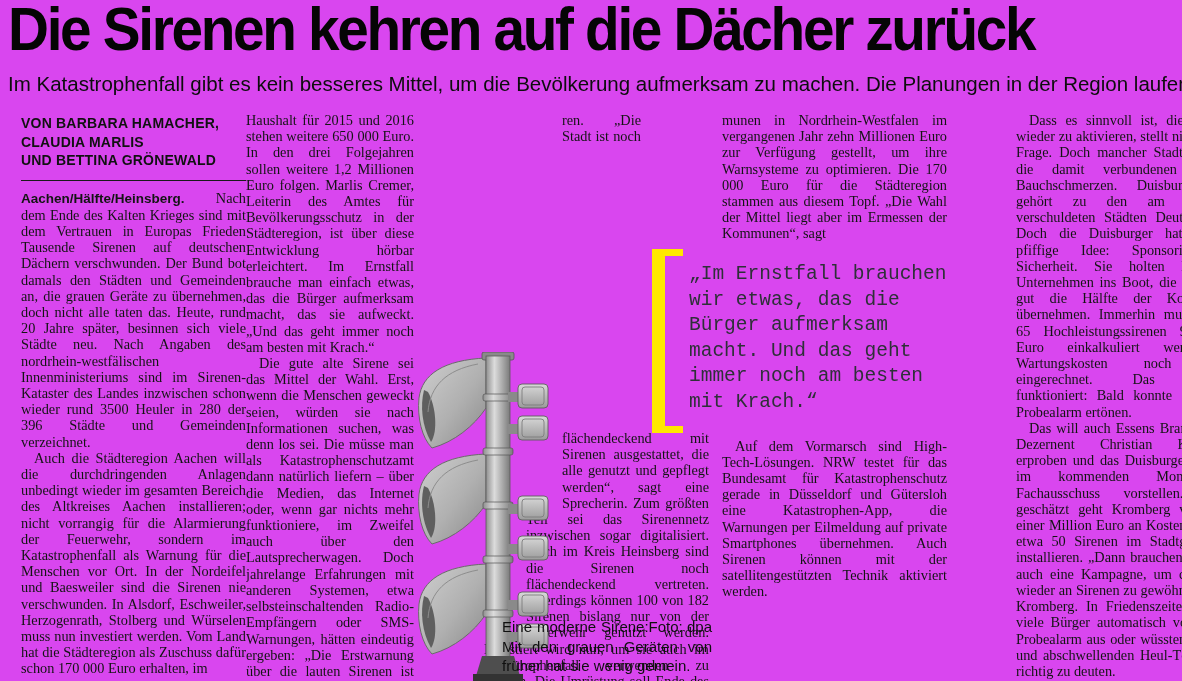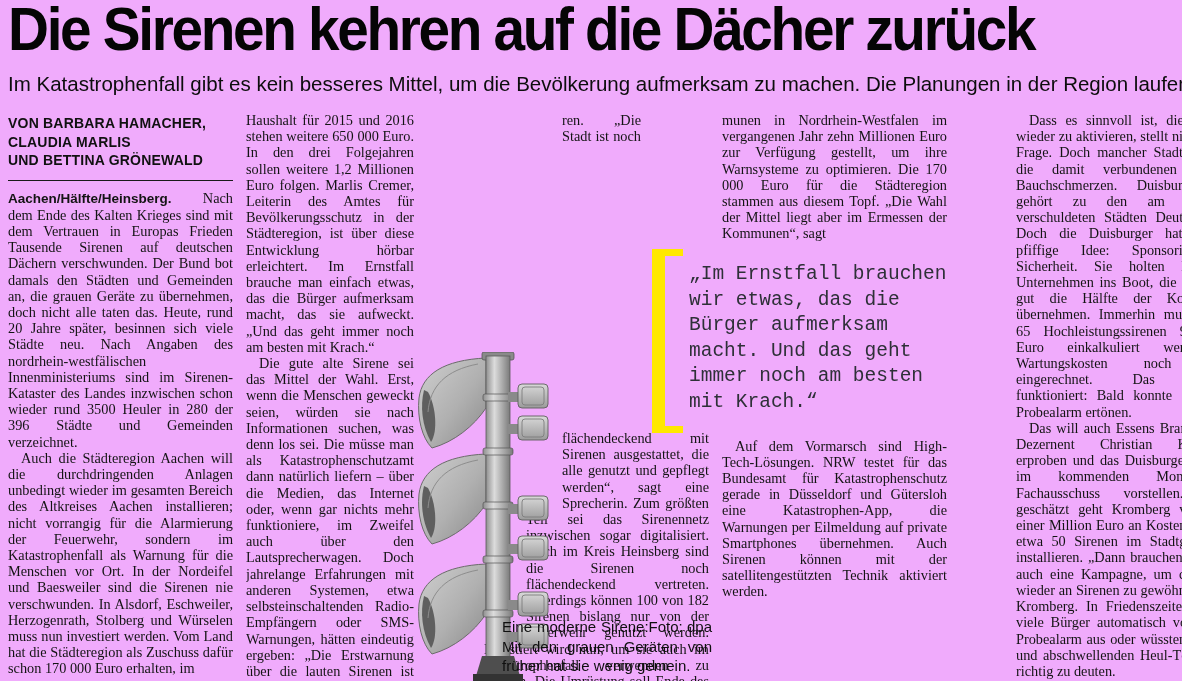--- a/index.html
+++ b/index.html
@@ -1,34 +1,34 @@
 <!DOCTYPE html>
 <html lang="de"><head>
 <meta charset="utf-8">
 <style>
   :root{ --yellow:#ffe800; --ink:#141414; }
   html,body{margin:0;padding:0;background:#e8e8e8;}
-  #page{position:relative;width:1182px;height:681px;background:#f0abfc;overflow:hidden;
+  #page{position:relative;width:1182px;height:681px;background:#d946ef;overflow:hidden;
         font-family:"Liberation Serif",serif;color:var(--ink);}
 
   
   #headline{position:absolute;left:8px;top:-4px;
             font-family:"Liberation Sans",sans-serif;font-weight:700;
             font-size:61px;line-height:66px;letter-spacing:-2.5px;white-space:nowrap;
             transform:scaleX(.93);transform-origin:0 0;color:#050505;}
   #standfirst{position:absolute;left:8px;top:71px;
               font-family:"Liberation Sans",sans-serif;font-size:20.5px;line-height:25px;
               color:#0d0d0d;white-space:nowrap;}
   #standfirst .bold{font-weight:400;}
 
   
   .col{position:absolute;top:112px;width:225px;height:569px;overflow:hidden;
        text-align:justify;font-size:14.3px;line-height:16.2px;color:var(--ink);
        hyphens:auto;-webkit-hyphens:auto;}
-  #col1{left:8px;} #col2{left:246px;} #col3{left:484px;} #col4{left:722px;}
+  #col1{left:21px;} #col2{left:246px;} #col3{left:484px;} #col4{left:722px;}
   #col5{left:1016px;width:220px;}
   .col p{margin:0;padding:0;}
   .col p.ind{text-indent:13px;}
 
   .byline{font-family:"Liberation Sans",sans-serif;font-weight:700;
           font-size:14px;line-height:18.5px;letter-spacing:.2px;
           text-align:left;color:#111;margin:2px 0 10px 0;}
   .rule{border-top:1.6px solid #1a1a1a;margin:0 0 9px 0;height:0;}
   .dateline{font-family:"Liberation Sans",sans-serif;font-weight:700;font-size:13.5px;}
 

